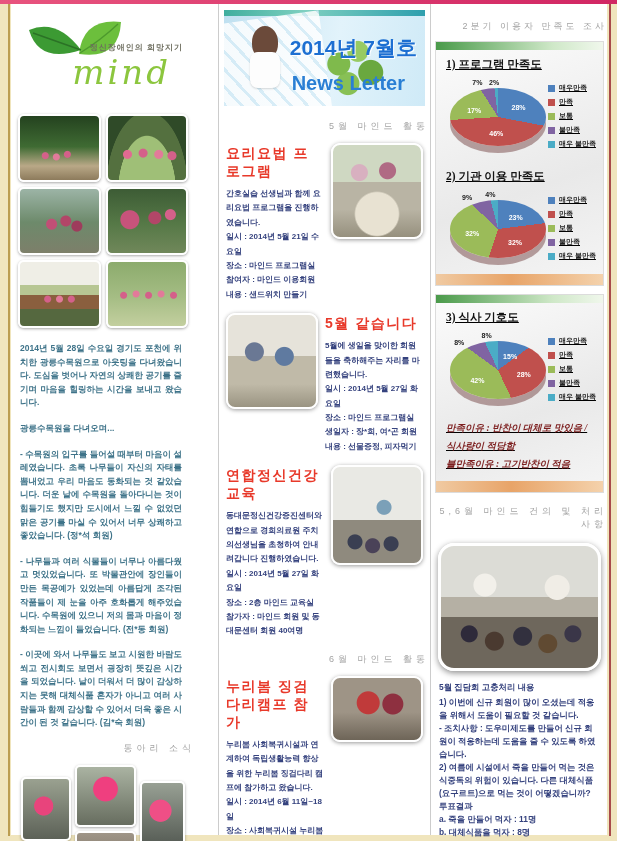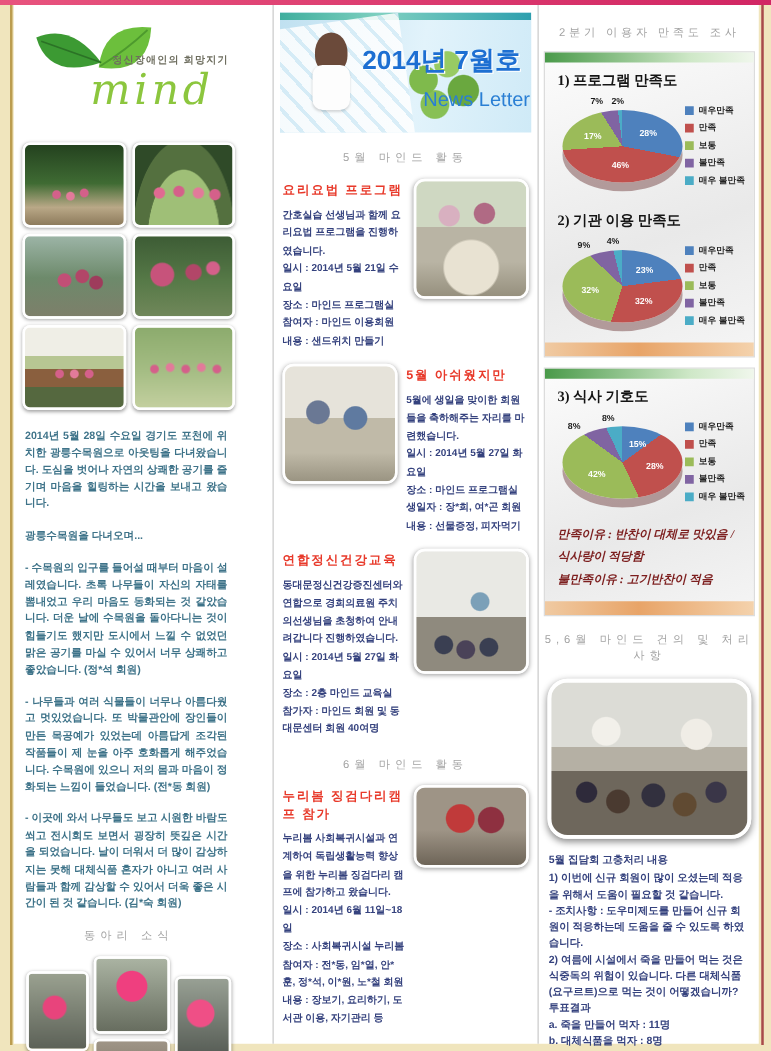--- a/index.html
+++ b/index.html
@@ -9,21 +9,21 @@
           background:linear-gradient(90deg,#e8547e,#d12663);z-index:9;}
   .goldline{position:absolute;left:8px;top:4px;bottom:5px;width:2px;background:#bb9d50;z-index:8;}
   .redline{position:absolute;right:6px;top:4px;bottom:5px;width:2px;background:#a84a4a;z-index:8;}
   .canvas{position:absolute;left:11px;top:4px;width:596px;height:831px;background:#ffffff;}
   .sep{position:absolute;top:0;bottom:0;width:1px;background:#cccccc;}
   .sep1{left:207px;} .sep2{left:419px;}
   .col{position:absolute;top:0;bottom:0;}
   .col-left{left:0;width:184px;}
   .col-mid{left:209px;width:209px;}
   .col-right{left:421px;width:175px;}
-  .sec-h{text-align:center;color:#a3a3a3;font-size:9px;letter-spacing:4px;font-weight:normal;}
+  .sec-h{text-align:right;color:#a3a3a3;font-size:9px;letter-spacing:4px;font-weight:normal;}
 
   
   .logo{position:relative;height:92px;margin:8px 6px 0 6px;}
   .logo svg{position:absolute;left:6px;top:2px;}
   .tagline{position:absolute;right:6px;top:30px;font-size:8px;font-weight:bold;color:#6d6d5e;letter-spacing:1px;}
   .brand{position:absolute;right:18px;top:40px;font-size:34px;color:#8cc63e;
          font-family:"DejaVu Serif","Liberation Serif",serif;font-style:italic;letter-spacing:3px;}
   .outing-h{margin-top:14px;}
   .collage{display:grid;grid-template-columns:1fr 1fr;gap:5px;padding:10px 7px 4px 7px;}
   .ph{height:64px;border-radius:6px;border:2px solid #fff;box-shadow:0 1px 3px rgba(0,0,0,.35);}
@@ -82,25 +82,25 @@
         background:radial-gradient(circle at 30% 40%, #7fba4c 0 11px, transparent 12px),
                    radial-gradient(circle at 55% 22%, #98cb63 0 10px, transparent 11px),
                    radial-gradient(circle at 72% 52%, #6aa83f 0 12px, transparent 13px),
                    radial-gradient(circle at 42% 68%, #88c055 0 11px, transparent 12px);}
   .girl-hair{position:absolute;left:28px;top:16px;width:26px;height:32px;background:#6b4a3a;
         border-radius:50% 50% 42% 42%;}
   .girl-body{position:absolute;left:26px;top:42px;width:30px;height:36px;background:#fdfdfd;
         border-radius:8px;box-shadow:0 1px 2px rgba(0,0,0,.15);}
   .issue{position:absolute;right:8px;top:24px;font-size:21px;font-weight:bold;color:#1d6fd2;
         text-shadow:1px 1px 0 #ffffff;}
-  .newsl{position:absolute;right:1px;top:62px;font-size:16px;font-weight:normal;color:#2a7fd4;}
+  .newsl{position:absolute;right:20px;top:62px;font-size:20px;font-weight:bold;color:#2a7fd4;}
   .mid-h{margin:14px 0 10px 0;}
   .art{display:flex;gap:7px;padding:0 6px;margin-bottom:11px;align-items:flex-start;}
   .art-text{flex:1;min-width:0;}
-  .atitle{color:#e8392a;font-weight:bold;font-size:10px;letter-spacing:1.5px;margin:2px 0 6px 0;}
+  .atitle{color:#e8392a;font-weight:bold;font-size:14px;letter-spacing:1.5px;margin:2px 0 6px 0;}
   .abody{color:#35427e;font-weight:bold;font-size:8px;line-height:1.8;white-space:pre-line;}
   .aphoto{width:88px;border-radius:9px;border:2px solid #fff;box-shadow:0 1px 4px rgba(0,0,0,.4);flex:none;}
   .ap-cook{height:92px;background:radial-gradient(circle at 30% 30%, #d8b0c0 0 8px, transparent 9px),
         radial-gradient(circle at 62% 28%, #b06a84 0 8px, transparent 9px),
         radial-gradient(circle at 50% 75%, #e8e2d2 0 26%, transparent 28%),
         linear-gradient(180deg,#cfd8c2 0 40%,#b9b4a4 40% 70%,#96907e 100%);}
   .ap-bday{height:92px;background:radial-gradient(circle at 30% 40%, #6a7894 0 9px, transparent 10px),
         radial-gradient(circle at 64% 45%, #5f7aa0 0 9px, transparent 10px),
         linear-gradient(180deg,#e6e3da 0 45%,#c0baa8 45% 75%,#9a9482 100%);}
   .ap-edu{height:96px;background:radial-gradient(circle at 25% 78%, #3a3f52 0 7px, transparent 8px),
@@ -114,21 +114,21 @@
         radial-gradient(circle at 78% 40%, #d4608a 0 12px, transparent 13px),
         linear-gradient(180deg,#b9bcb4 0 45%,#8e9088 45% 100%);}
   .camp-col{display:flex;flex-direction:column;gap:5px;flex:none;}
   .ap-camp1{height:62px;background:radial-gradient(circle at 40% 40%, #c03a3a 0 11px, transparent 12px),
         radial-gradient(circle at 68% 42%, #8e3040 0 10px, transparent 11px),
         linear-gradient(180deg,#9e9486 0 55%,#6e6558 100%);}
 
   
   .r-h{margin-top:16px;letter-spacing:3px;}
   .slide{margin:8px 3px 4px 3px;background:linear-gradient(160deg,#fcfcfc 0%,#e9e9e9 60%,#f5f5f5 100%);
-         border:1px solid #dcdcdc;}
+         border:1px solid #dcdcdc;text-decoration:underline;}
   .slide-top{height:8px;background:linear-gradient(90deg,#4a9a4a,#cfe8c8 70%,#f0f7ec);}
   .slide-bottom{height:11px;background:linear-gradient(90deg,#f0caa2,#e8a468 45%,#f4d2ac);}
   .chart-block{padding:4px 6px 2px 6px;}
   .chart-title{font-size:11.5px;font-weight:bold;color:#141414;margin:3px 0 0 4px;
          font-family:"Liberation Serif","DejaVu Serif",serif;}
   .pie-area{display:flex;align-items:center;}
   .pie-wrap{position:relative;width:96px;height:58px;margin:16px 2px 14px 8px;flex:none;}
   .pie{width:96px;height:58px;border-radius:50%;box-shadow:0 7px 0 rgba(105,50,50,.45);}
   .pie-label{position:absolute;transform:translate(-50%,-50%);font-size:7px;font-weight:bold;color:#fff;
          white-space:nowrap;}
@@ -233,21 +233,21 @@
 장소 : 마인드 프로그램실
 참여자 : 마인드 이용회원
 내용 : 샌드위치 만들기</div>
       </div>
       <div class="aphoto ap-cook"></div>
     </div>
 
     <div class="art">
       <div class="aphoto ap-bday"></div>
       <div class="art-text">
-        <div class="atitle">5월 아쉬웠지만</div>
+        <div class="atitle">5월 같습니다</div>
         <div class="abody">5월에 생일을 맞이한 회원들을 축하해주는 자리를 마련했습니다.
 일시 : 2014년 5월 27일 화요일
 장소 : 마인드 프로그램실
 생일자 : 장*희, 여*곤 회원
 내용 : 선물증정, 피자먹기</div>
       </div>
     </div>
 
     <div class="art">
       <div class="art-text">

